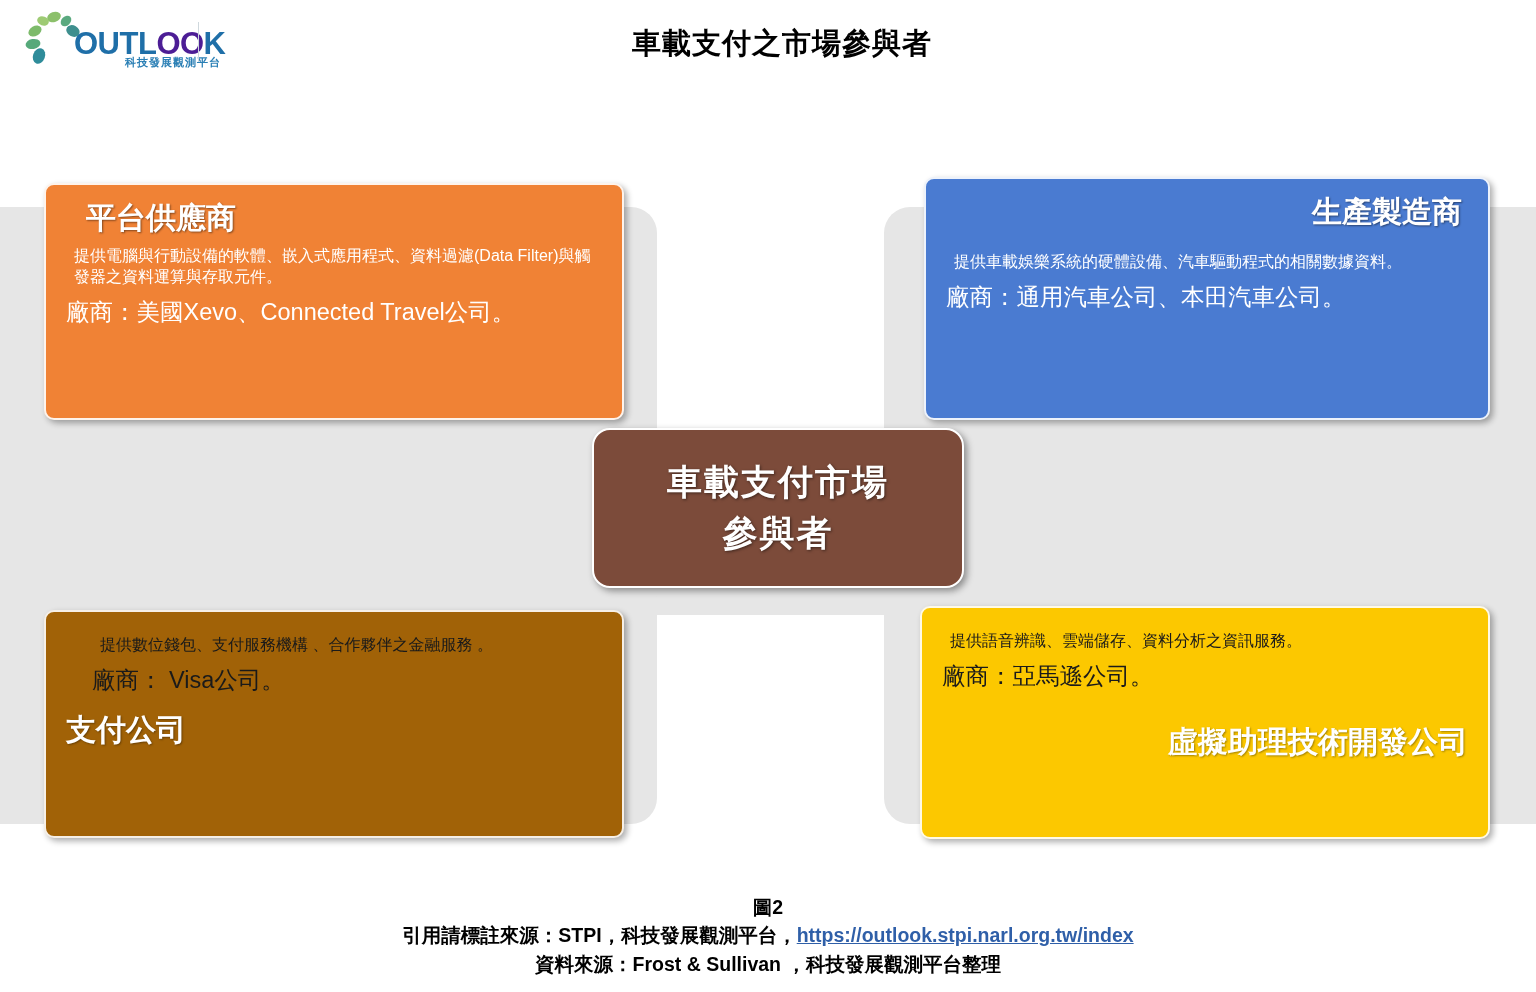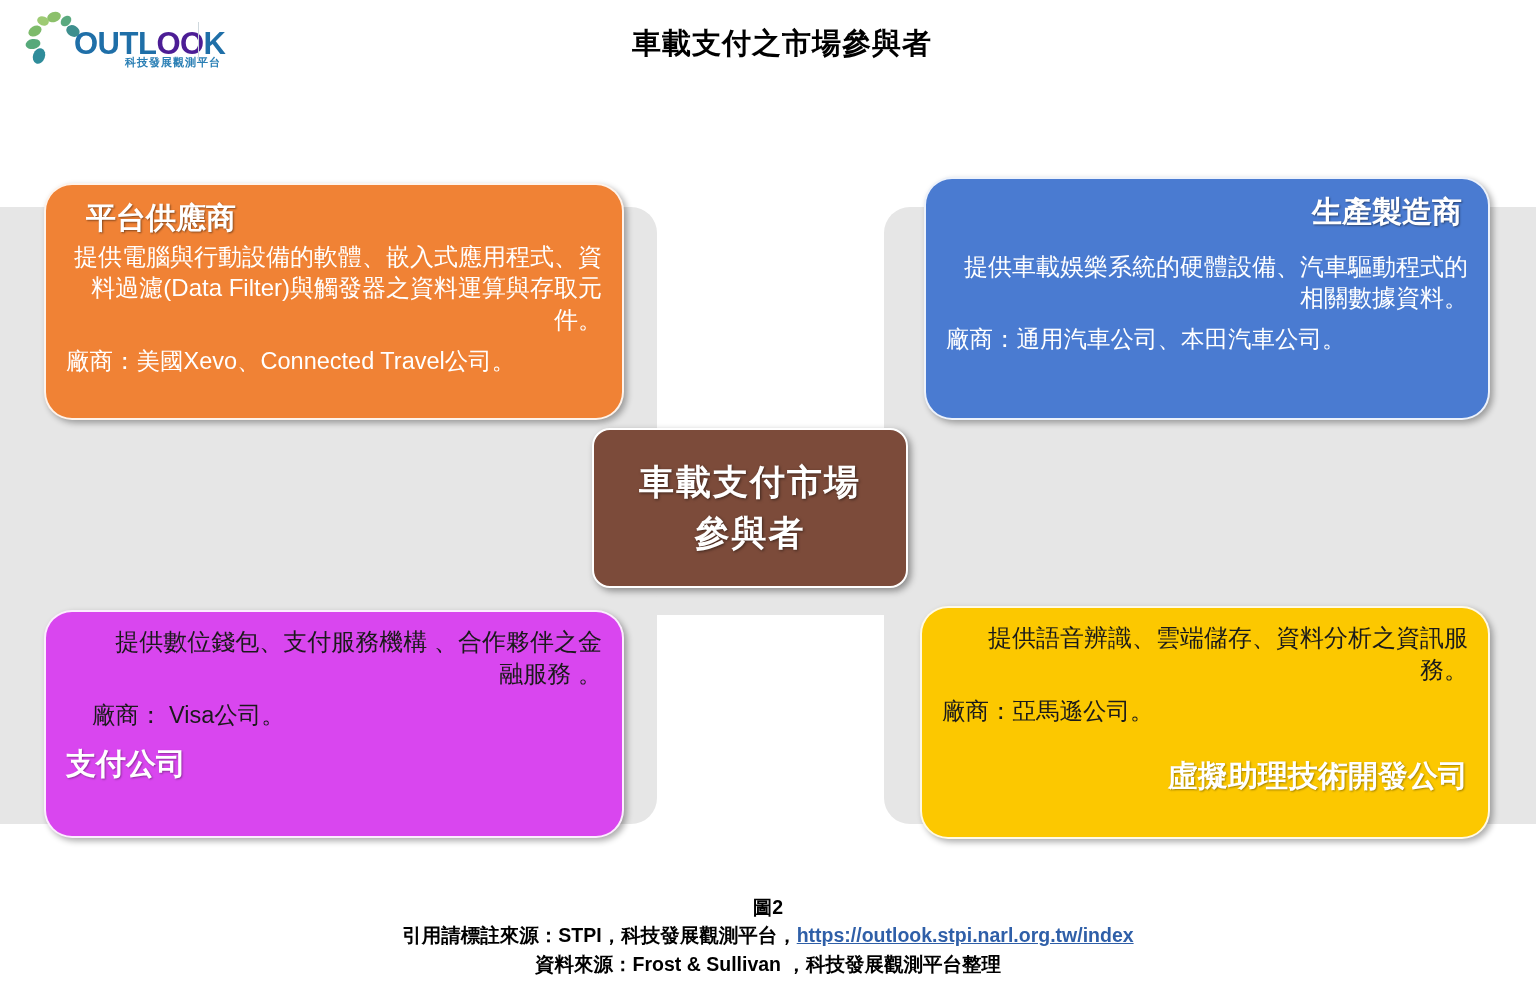--- a/index.html
+++ b/index.html
@@ -81,37 +81,36 @@
   .notch {
     position: absolute;
     background: #ffffff;
   }
   #notch-top    { left: 657px; top: 160px; width: 227px; height: 275px; }
   #notch-bottom { left: 657px; top: 632px; width: 227px; height: 260px; border-radius: 0 0 0 0; }
 
   
   .card {
     position: absolute;
-    border-radius: 28px;
+    border-radius: 10px;
     box-sizing: border-box;
     padding: 14px 20px 12px 20px;
     box-shadow: 3px 3px 6px rgba(0,0,0,0.33);
     border: 2px solid rgba(255,255,255,0.9);
   }
   .card .card-title {
     font-size: 30px;
     font-weight: bold;
     line-height: 1.25;
     margin: 0;
   }
   .card .card-body {
-    font-size: 24px;
+    font-size: 16px;
     line-height: 1.33;
-    margin: 0;
-    text-align: right;
+    margin: 8px;
   }
   .card .card-vendor {
     font-size: 23.5px;
     line-height: 1.33;
     margin: 10px 0 0 0;
   }
   .light-text { color: #ffffff; }
   .light-text .card-title { text-shadow: 1px 1px 2px rgba(0,0,0,0.45); }
   .dark-text  { color: #1a1a1a; }
   .dark-text .card-title { color: #ffffff; text-shadow: 1px 1px 2px rgba(0,0,0,0.35); }
@@ -138,21 +137,21 @@
 
   #card-assistant {
     left: 920px; top: 606px; width: 570px; height: 233px;
     background: #FCC800;
   }
   #card-assistant .card-title { text-align: right; margin-top: 30px; }
 
   
   #card-center {
     position: absolute;
-    left: 592px; top: 428px; width: 316px; height: 160px;
+    left: 592px; top: 428px; width: 372px; height: 160px;
     background: #7C4B3A;
     border-radius: 18px;
     border: 2px solid #ffffff;
     box-shadow: 3px 3px 7px rgba(0,0,0,0.4);
     display: flex;
     flex-direction: column;
     align-items: center;
     justify-content: center;
     box-sizing: border-box;
   }
@@ -215,21 +214,21 @@
   <p class="card-body">提供電腦與行動設備的軟體、嵌入式應用程式、資料過濾(Data Filter)與觸發器之資料運算與存取元件。</p>
   <p class="card-vendor">廠商：美國Xevo、Connected Travel公司。</p>
 </div>
 
 <div class="card light-text" id="card-manufacturer" style="background: rgb(74, 123, 209);">
   <p class="card-title">生產製造商</p>
   <p class="card-body">提供車載娛樂系統的硬體設備、汽車驅動程式的相關數據資料。</p>
   <p class="card-vendor">廠商：通用汽車公司、本田汽車公司。</p>
 </div>
 
-<div class="card dark-text" id="card-payment" style="background: #d946ef;">
+<div class="card dark-text" id="card-payment" style="background: #a16207;">
   <p class="card-body">提供數位錢包、支付服務機構 、合作夥伴之金融服務 。</p>
   <p class="card-vendor">廠商： Visa公司。</p>
   <p class="card-title">支付公司</p>
 </div>
 
 <div class="card dark-text" id="card-assistant" style="background: rgb(252, 200, 0);">
   <p class="card-body">提供語音辨識、雲端儲存、資料分析之資訊服務。</p>
   <p class="card-vendor">廠商：亞馬遜公司。</p>
   <p class="card-title">虛擬助理技術開發公司</p>
 </div>

